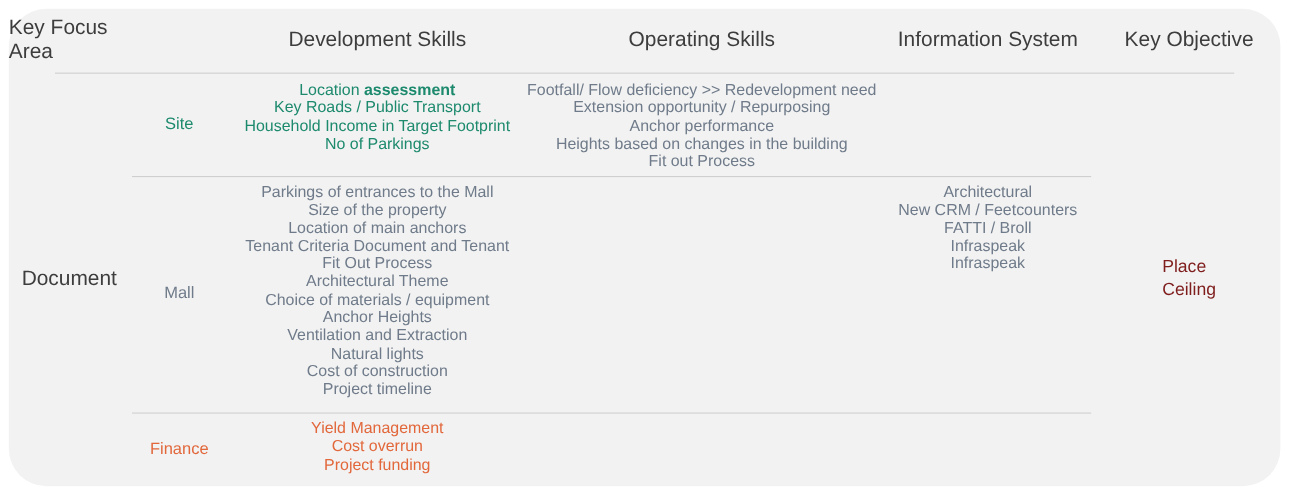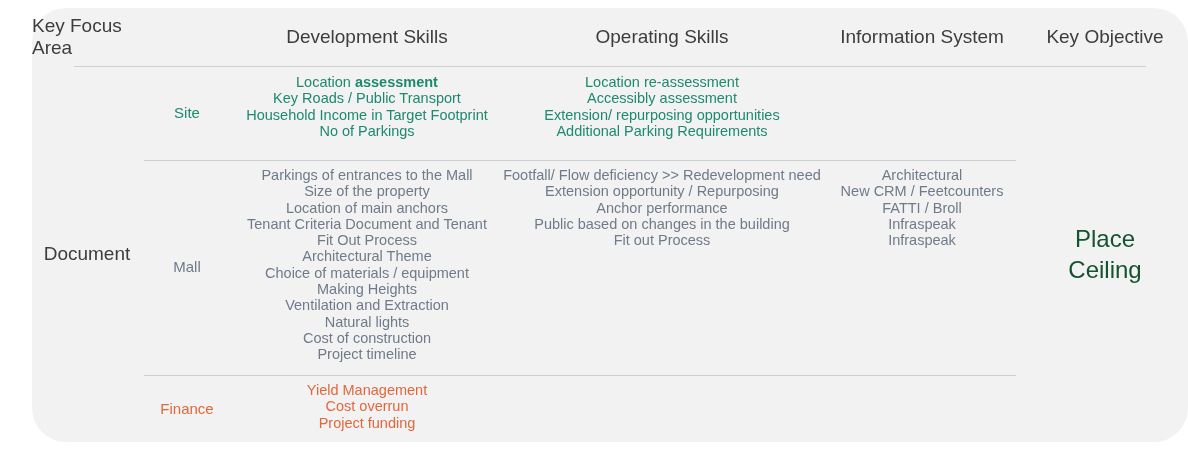--- a/index.html
+++ b/index.html
@@ -8,21 +8,21 @@
     background: #ffffff;
   }
   body {
     width: 1188px;
     height: 449px;
     font-family: "Liberation Sans", sans-serif;
     overflow: hidden;
   }
   #board {
     position: absolute;
-    left: 32px;
+    left: 8px;
     top: 8px;
     width: 1156px;
     height: 434px;
     background: #f2f2f2;
     border-radius: 34px;
   }
   .grid {
     position: absolute;
     left: 0;
     top: 0;
@@ -50,23 +50,22 @@
     display: flex;
     align-items: center;
     justify-content: center;
     font-size: 19px;
     color: #3d3d3d;
   }
   .objective-cell {
     display: flex;
     align-items: center;
     justify-content: center;
-    font-size: 24px;
-    color: #14532d;
-    text-align: center;
+    font-size: 16px;
+    color: #7f1d1d;
     line-height: 1.3;
   }
   
   .rows {
     display: grid;
     grid-template-rows: 93px 215px 68px;
     height: 100%;
   }
   .subrow {
     display: flex;
@@ -145,47 +144,41 @@
             <div class="item">No of Parkings</div>
           </div>
         <div class="subrow cellcol c-mall">
             <div class="item">Parkings of entrances to the Mall</div>
             <div class="item">Size of the property</div>
             <div class="item">Location of main anchors</div>
             <div class="item">Tenant Criteria Document and Tenant</div>
             <div class="item">Fit Out Process</div>
             <div class="item">Architectural Theme</div>
             <div class="item">Choice of materials / equipment</div>
-            <div class="item">Making Heights</div>
+            <div class="item">Anchor Heights</div>
             <div class="item">Ventilation and Extraction</div>
             <div class="item">Natural lights</div>
             <div class="item">Cost of  construction</div>
             <div class="item">Project timeline</div>
           </div>
         <div class="subrow cellcol c-fin">
             <div class="item">Yield Management</div>
             <div class="item">Cost overrun</div>
             <div class="item">Project funding</div>
           </div>
       </div>
     </div>
 
     <div class="body-cell">
       <div class="rows">
-        <div class="subrow cellcol c-site">
-            <div class="item">Location re-assessment</div>
-            <div class="item">Accessibly assessment</div>
-            <div class="item">Extension/ repurposing opportunities</div>
-            <div class="item">Additional Parking Requirements</div>
-          </div>
         <div class="subrow cellcol c-mall">
             <div class="item">Footfall/ Flow deficiency &gt;&gt; Redevelopment need</div>
             <div class="item">Extension opportunity / Repurposing</div>
             <div class="item">Anchor performance</div>
-            <div class="item">Public based on changes in the building</div>
+            <div class="item">Heights based on changes in the building</div>
             <div class="item">Fit out Process</div>
           </div>
         <div class="subrow cellcol c-fin"></div>
       </div>
     </div>
 
     <div class="body-cell">
       <div class="rows">
         <div class="subrow cellcol c-site"></div>
         <div class="subrow cellcol c-mall">

